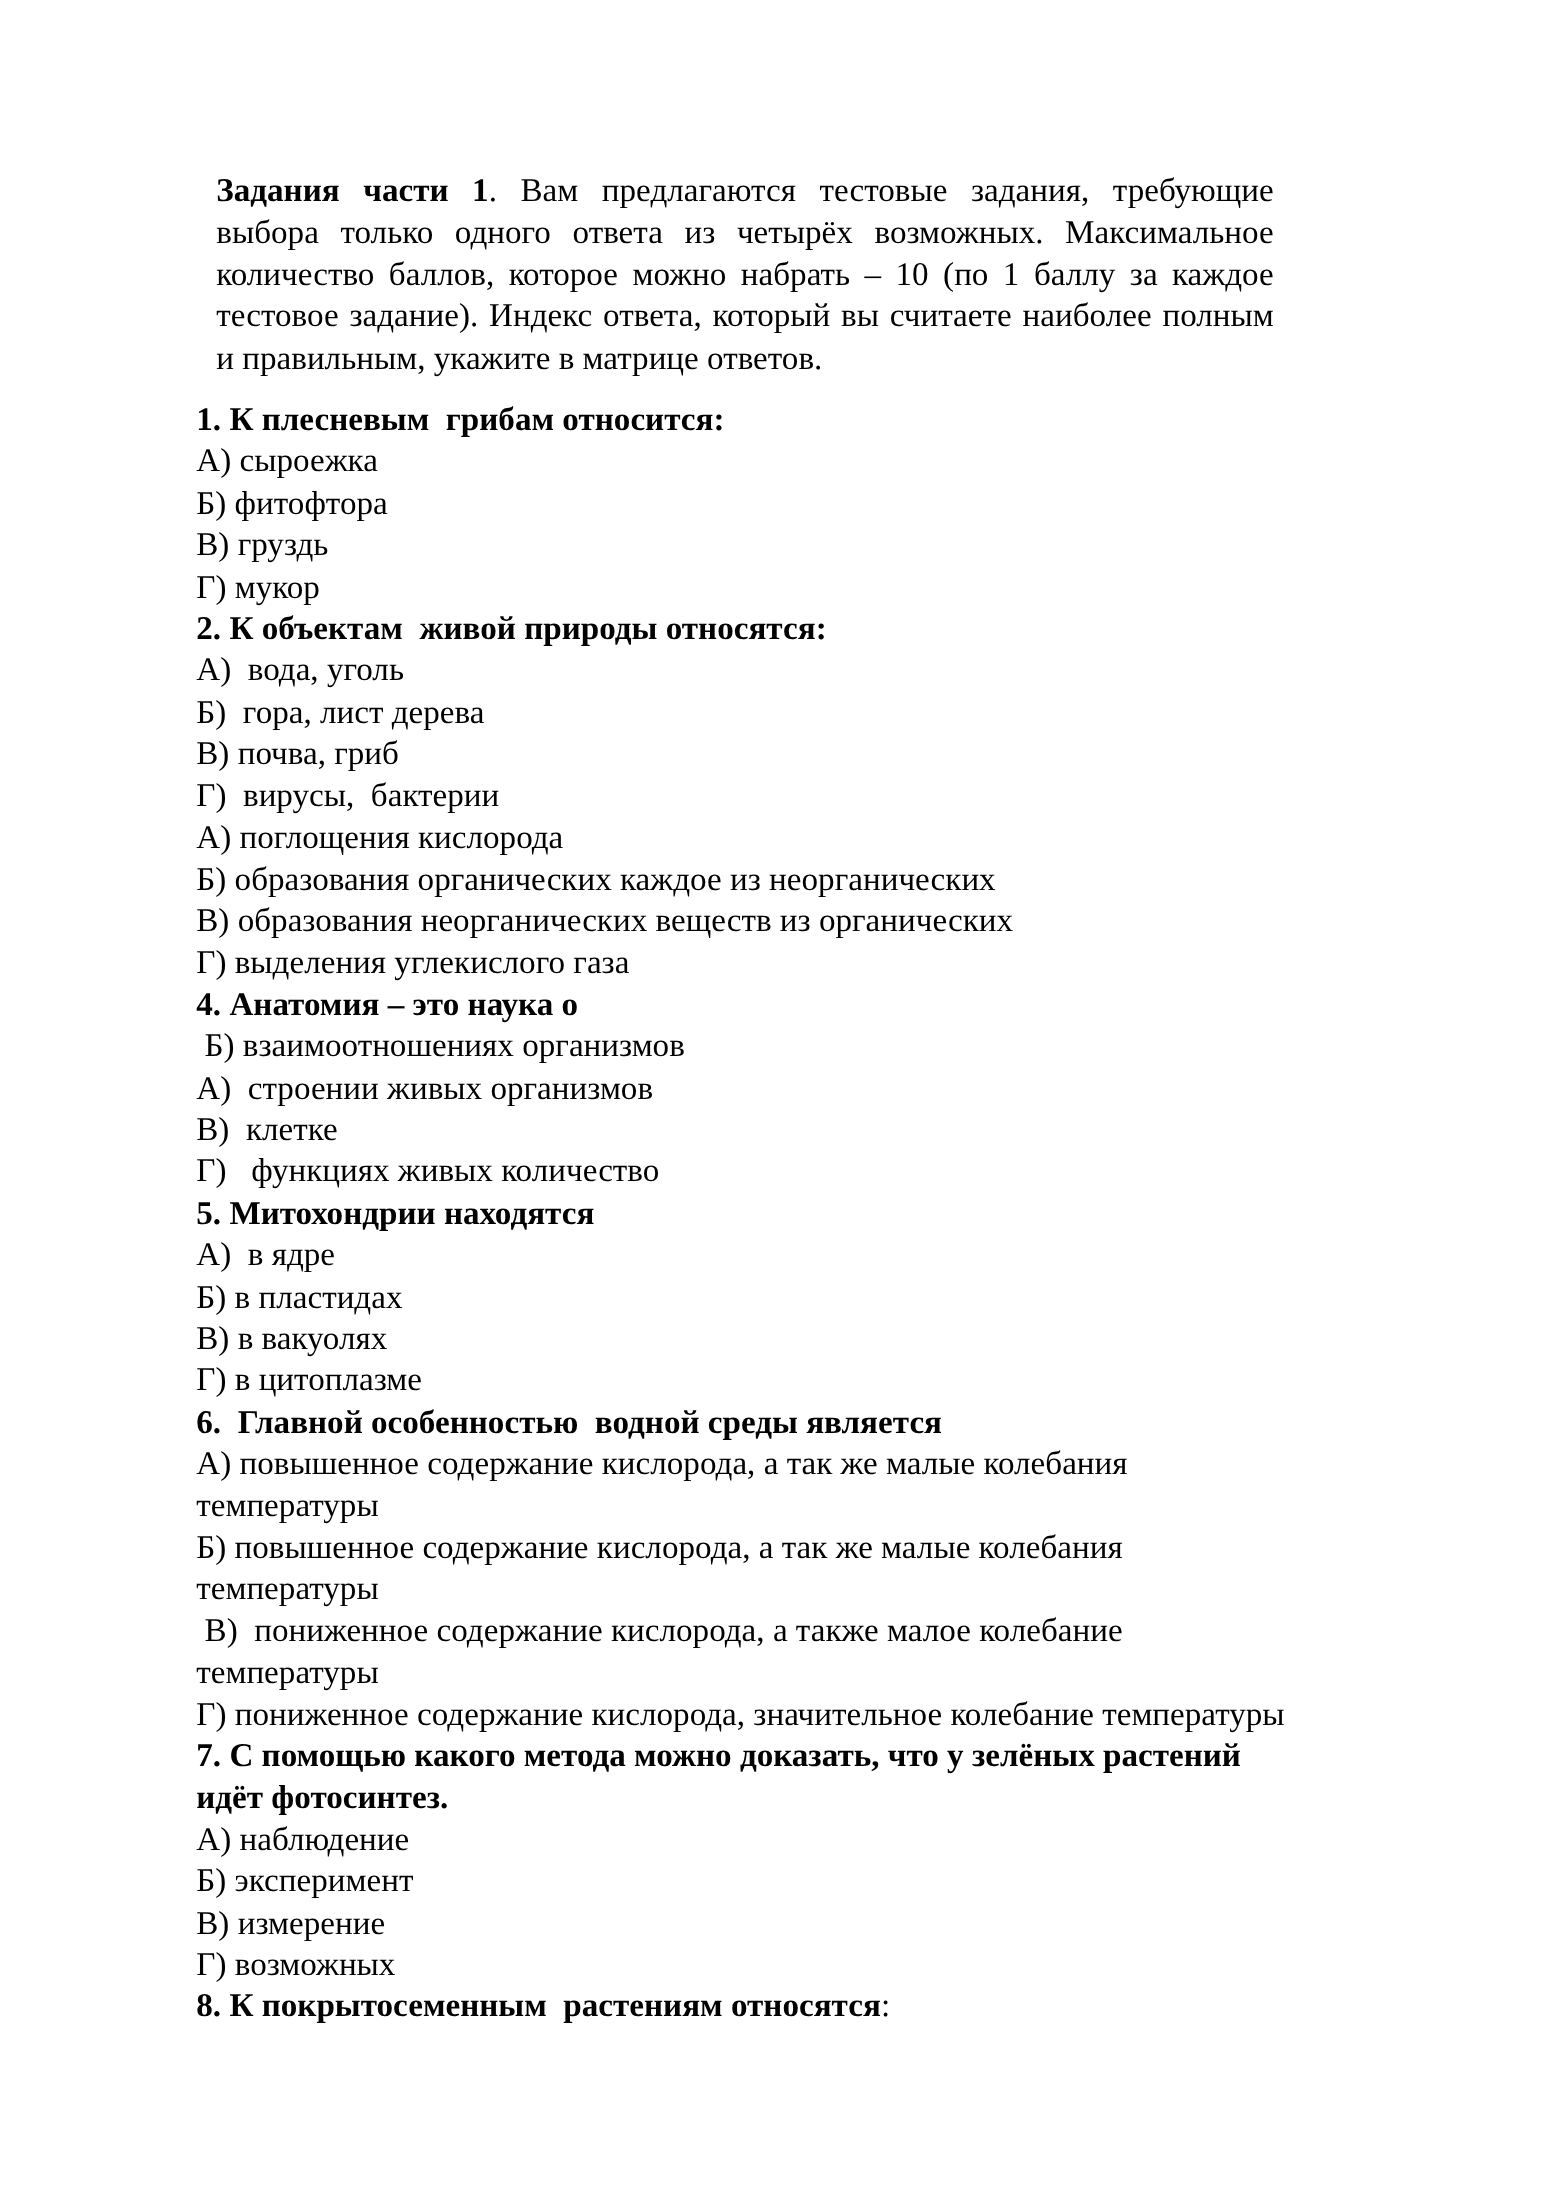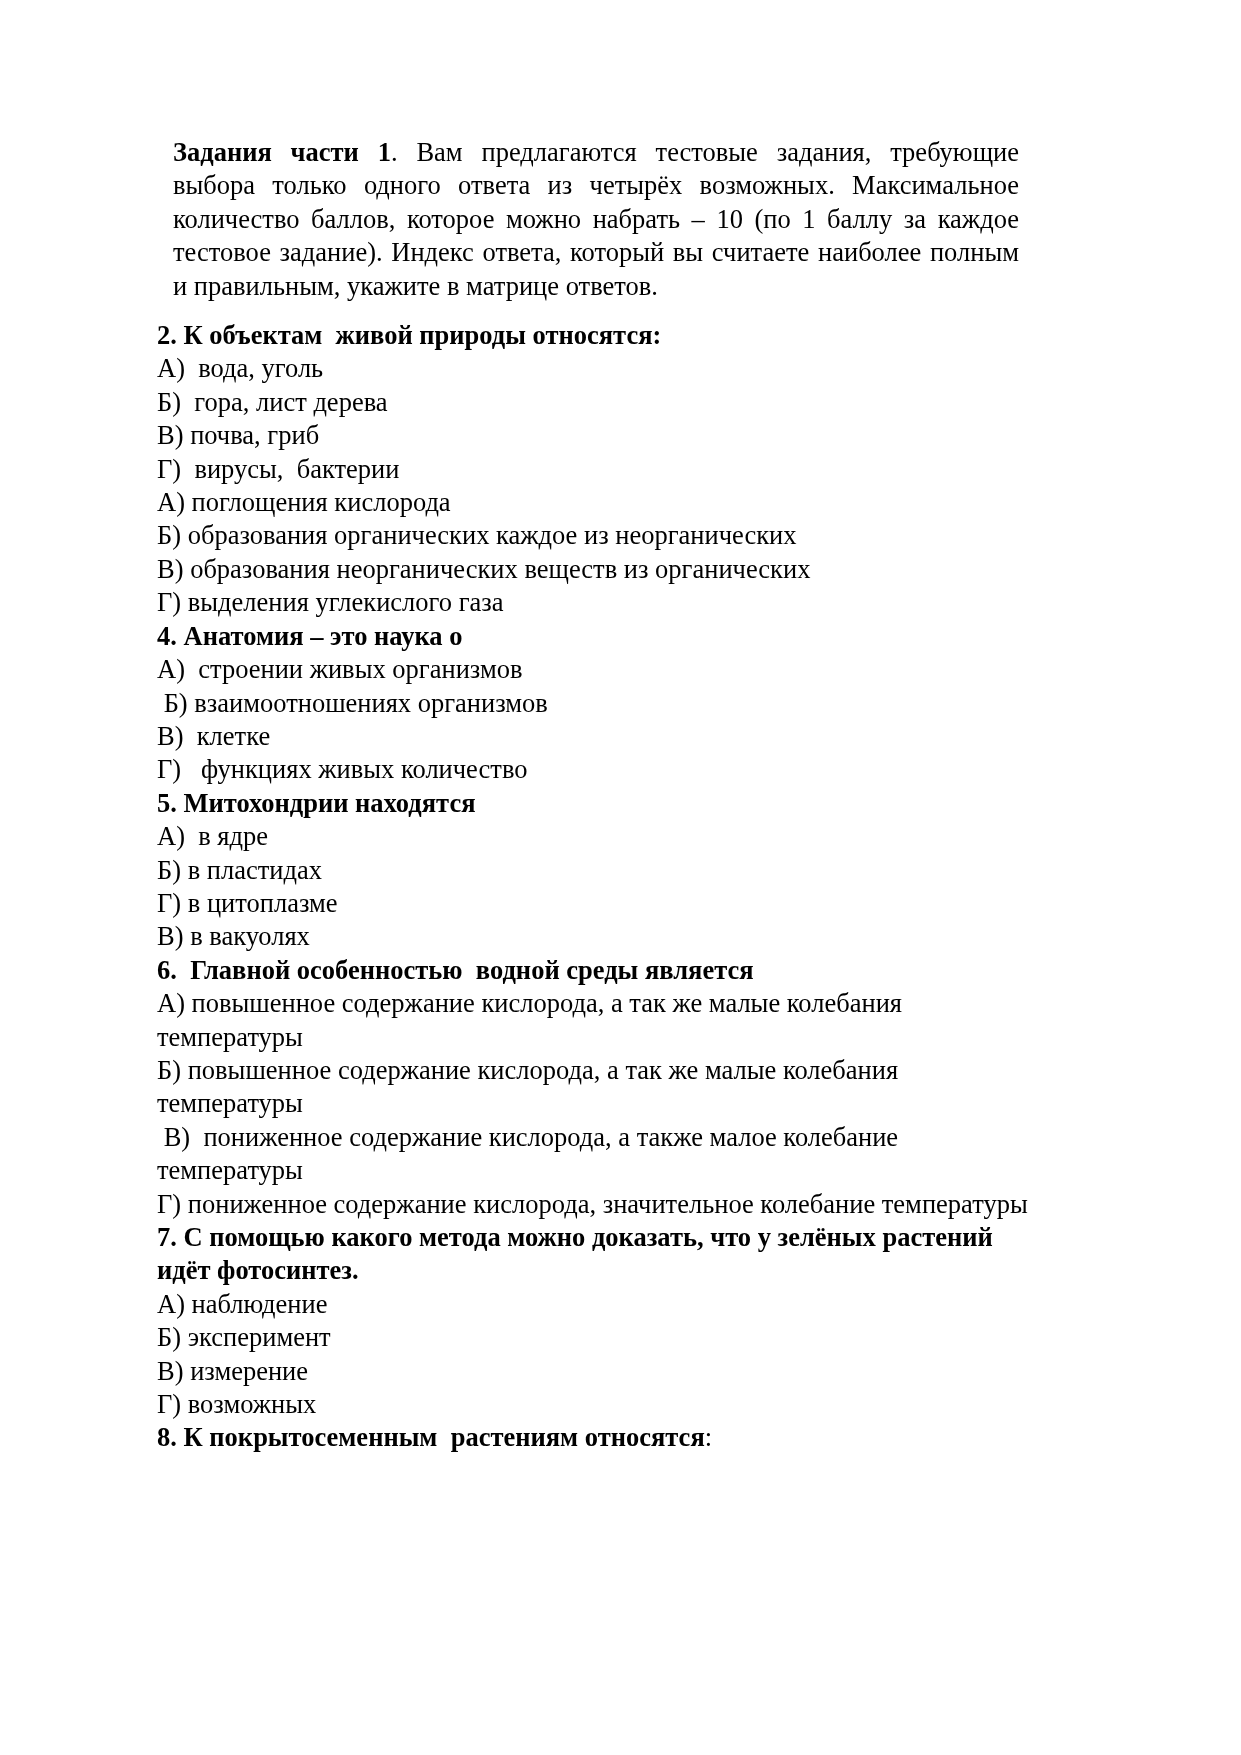--- a/index.html
+++ b/index.html
@@ -38,50 +38,57 @@
     white-space: pre-wrap;
   }
 </style>
 </head>
 <body>
 
 <div class="content">
 
   <p class="intro"><b>Задания части 1</b><span>. Вам  предлагаются тестовые задания, требующие выбора только одного ответа из четырёх возможных. Максимальное количество баллов, которое можно набрать – 10 (по 1 баллу за каждое тестовое задание). Индекс   ответа, который вы считаете наиболее полным и правильным, укажите в матрице ответов.</span></p>
 
+  <div>
+    <p class="q-title">1. К плесневым  грибам относится:</p>
+    <p class="option">А) сыроежка</p>
+    <p class="option">Б) фитофтора</p>
+    <p class="option">В) груздь</p>
+    <p class="option">Г) мукор</p>
+  </div>
 
   <div>
     <p class="q-title">2. К объектам  живой природы относятся:</p>
     <p class="option">А)  вода, уголь</p>
     <p class="option">Б)  гора, лист дерева</p>
     <p class="option">В) почва, гриб</p>
     <p class="option">Г)  вирусы,  бактерии</p>
   </div>
 
   <div>
     <p class="option">А) поглощения кислорода</p>
     <p class="option">Б) образования органических каждое из неорганических</p>
     <p class="option">В) образования неорганических веществ из органических</p>
     <p class="option">Г) выделения углекислого газа</p>
   </div>
 
   <div>
     <p class="q-title">4. Анатомия – это наука о</p>
+    <p class="option"> Б) взаимоотношениях организмов</p>
     <p class="option">А)  строении живых организмов</p>
-    <p class="option"> Б) взаимоотношениях организмов</p>
     <p class="option">В)  клетке</p>
     <p class="option">Г)   функциях живых количество</p>
   </div>
 
   <div>
     <p class="q-title">5. Митохондрии находятся</p>
     <p class="option">А)  в ядре</p>
     <p class="option">Б) в пластидах</p>
+    <p class="option">В) в вакуолях</p>
     <p class="option">Г) в цитоплазме</p>
-    <p class="option">В) в вакуолях</p>
   </div>
 
   <div>
     <p class="q-title">6.  Главной особенностью  водной среды является</p>
     <p class="option">А) повышенное содержание кислорода, а так же малые колебания
 температуры</p>
     <p class="option">Б) повышенное содержание кислорода, а так же малые колебания
 температуры</p>
     <p class="option"> В)  пониженное содержание кислорода, а также малое колебание
 температуры</p>

